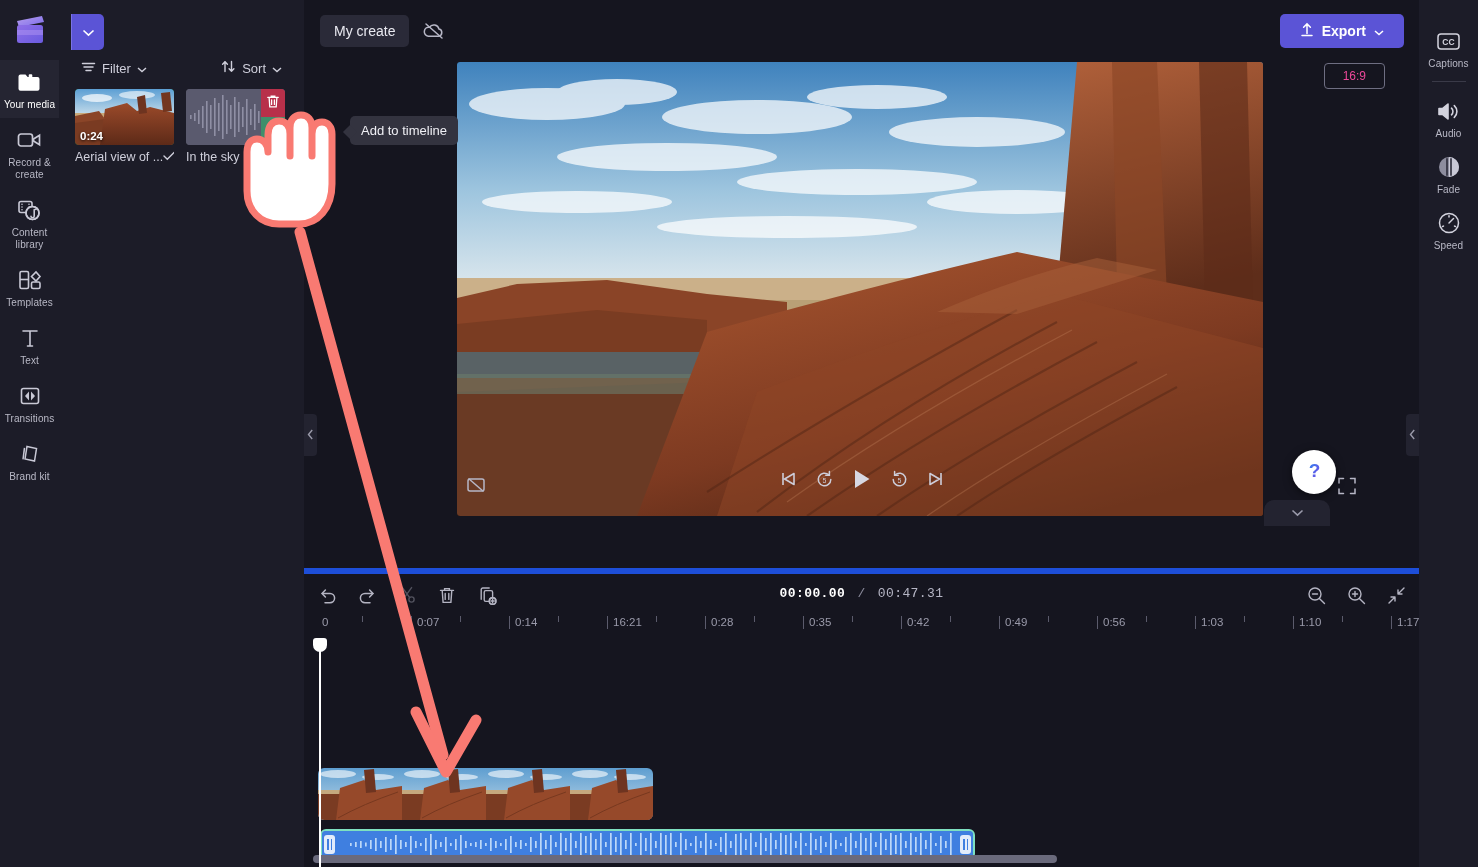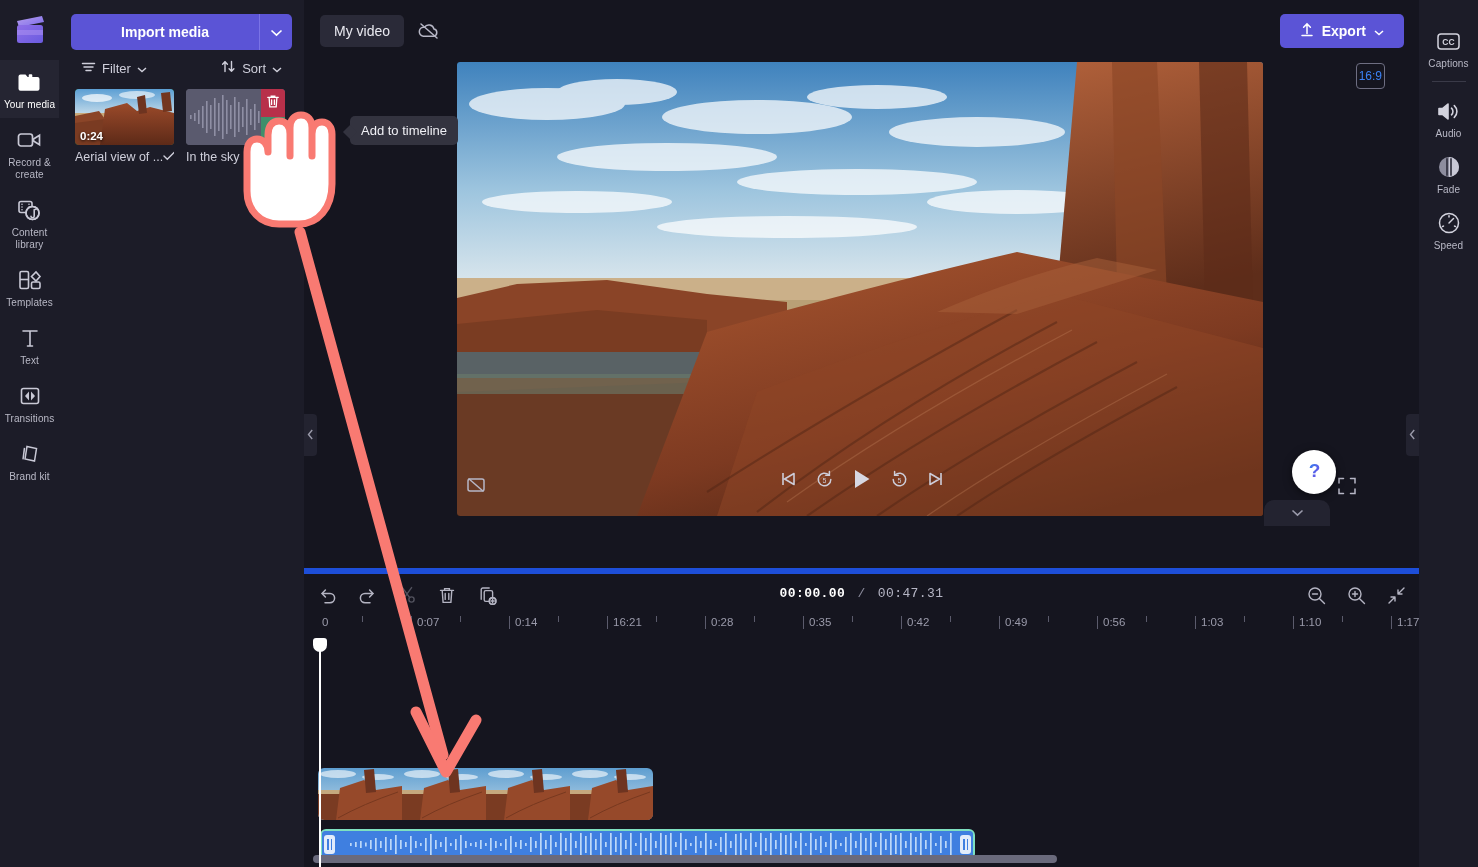--- a/index.html
+++ b/index.html
@@ -98,21 +98,21 @@
     display: flex; align-items: center; gap: 8px; padding: 0 20px; cursor: pointer;
     font-family: "Liberation Sans", sans-serif;
   }
   .preview-wrap { position: absolute; left: 0; top: 56px; right: 0; height: 460px; }
   .preview {
     position: absolute; left: 153px; top: 6px; width: 806px; height: 454px;
     border-radius: 3px; overflow: hidden; background: #000;
   }
   .ratio-badge {
     position: absolute; right: 34px; top: 7px; border: 1px solid #6e6e82; border-radius: 4px;
-    font-size: 12px; color: #3b82f6; padding: 5px 2px; cursor: pointer;
+    font-size: 12px; color: #ec4899; padding: 5px 18px; cursor: pointer;
   }
   .player-bar {
     position: absolute; left: 0; bottom: 8px; width: 100%; height: 40px;
   }
   .pb-center {
     position: absolute; left: 50%; transform: translateX(-50%); display: flex; align-items: center; gap: 18px;
   }
   .pb-icon { cursor: pointer; display: flex; align-items: center; justify-content: center; }
   .pb-left { position: absolute; left: 162px; top: 8px; cursor: pointer; }
   .pb-right { position: absolute; right: 63px; top: 9px; cursor: pointer; }
@@ -298,21 +298,20 @@
           <path d="M9 3.5 L18.5 5.5 L16.5 18 L7 16 Z"></path>
           <path d="M6.5 4.8 L5 16.3"></path>
         </svg>
       </span>
       <span class="rail-label">Brand kit</span>
     </div>
   </div>
 
   <div class="panel">
     <div class="import-row">
-      <button class="import-btn">Import media</button>
       <button class="import-caret">
         <span>
           <svg width="13" height="8" viewBox="0 0 13 8" fill="none" stroke="#fff" stroke-width="1.6">
               <path d="M1.5 1.5 L6.5 6.2 L11.5 1.5"></path>
             </svg>
         </span>
       </button>
     </div>
 
     <div class="filter-row">
@@ -431,21 +430,21 @@
           <span>In the sky</span>
         </div>
       </div>
     </div>
 
     <div class="tooltip">Add to timeline</div>
   </div>
 
   <div class="stage">
     <div class="stage-top">
-      <div class="video-title">My video</div>
+      <div class="video-title">My create</div>
       <div class="cloud-off">
         <svg width="22" height="18" viewBox="0 0 22 18" fill="none" stroke="#b7b7c6" stroke-width="1.5" stroke-linecap="round">
           <path d="M5.2 14.2h10.2a3.6 3.6 0 00.6-7.1A5.3 5.3 0 006.4 5.3a4.4 4.4 0 00-1.2 8.9z"></path>
           <path d="M3 2 L19 16"></path>
         </svg>
       </div>
       <button class="export-btn">
         <span>
           <svg width="14" height="15" viewBox="0 0 14 15" fill="none" stroke="#fff" stroke-width="1.5" stroke-linecap="round">
             <path d="M7 11.5V2M3.6 5.3L7 1.9l3.4 3.4M2 13.5h10"></path>

